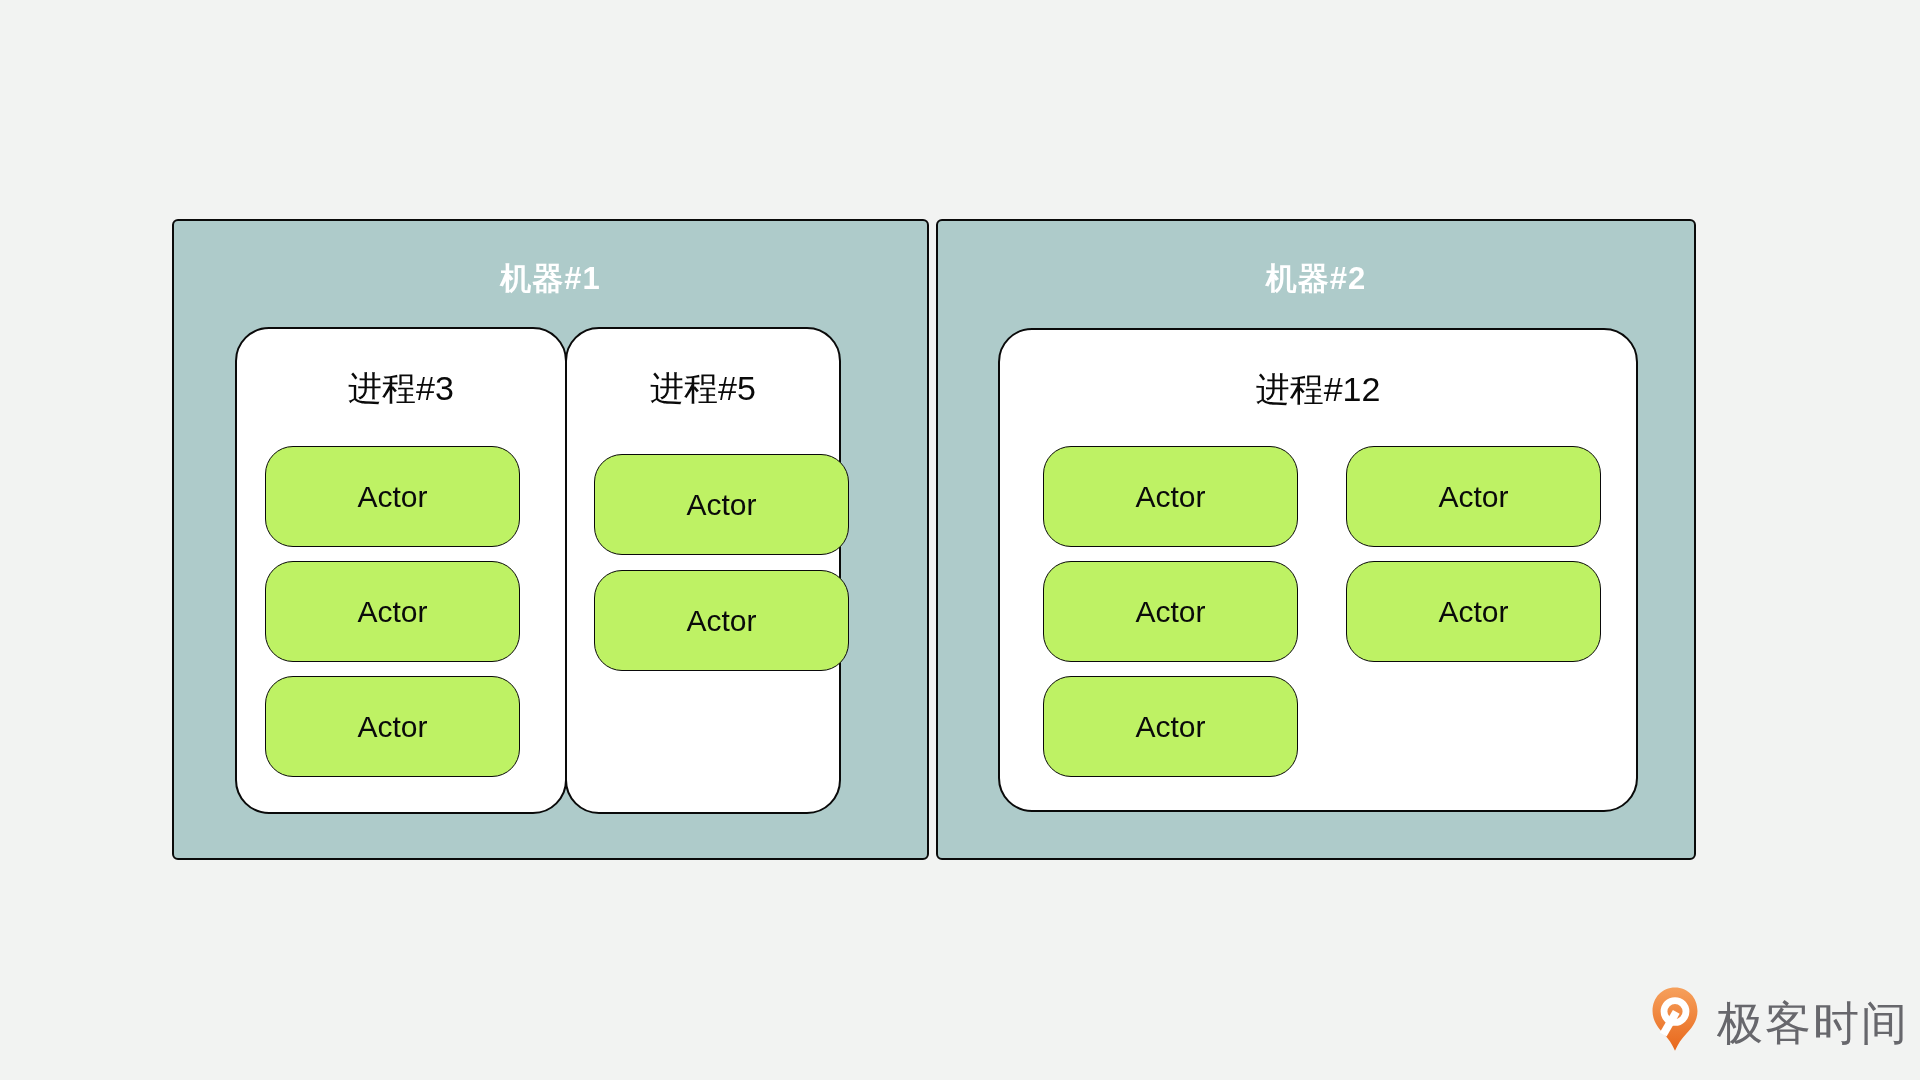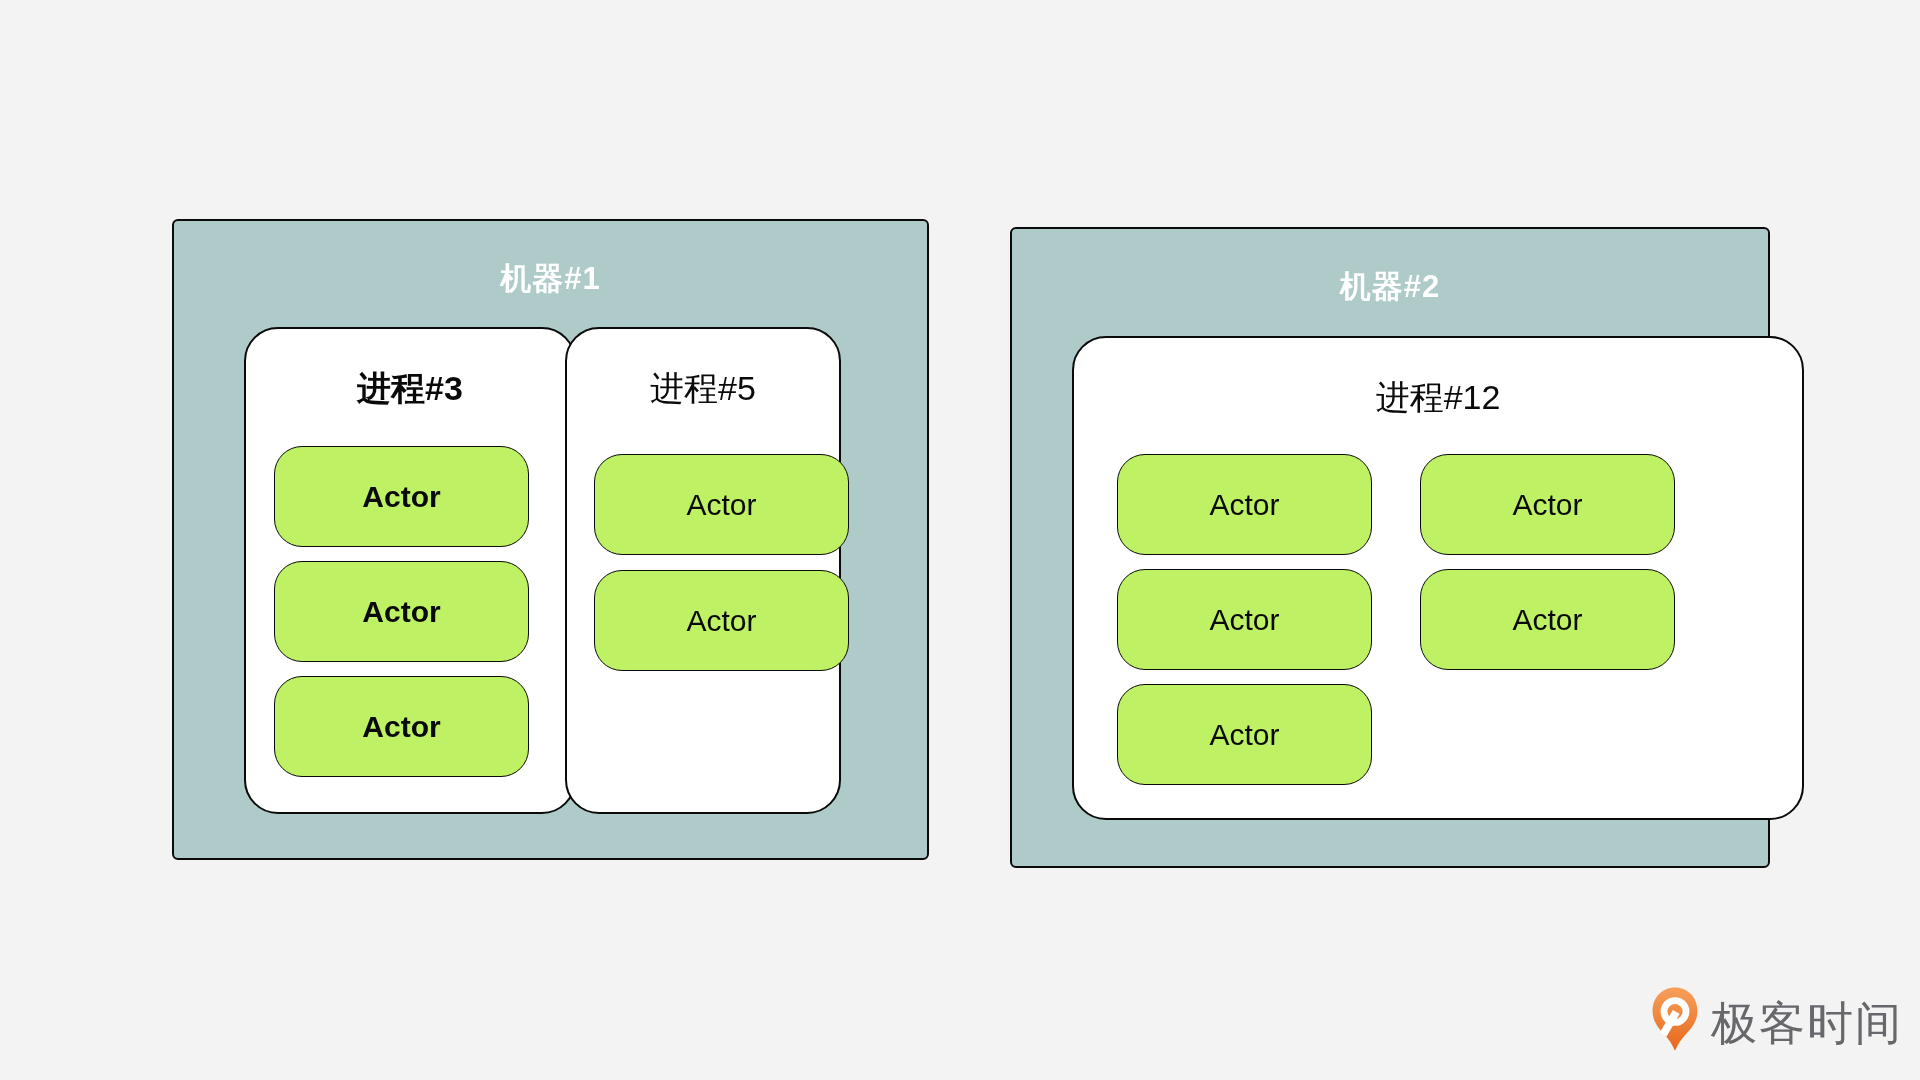--- a/index.html
+++ b/index.html
@@ -14,42 +14,42 @@
 
   .machine {
     position: absolute;
     top: 219px;
     height: 641px;
     background: #aecbca;
     border: 2px solid #0a0a0a;
     border-radius: 6px;
   }
   #machine-1 { left: 172px; width: 757px; }
-  #machine-2 { left: 1010px; width: 760px; margin-top: 8px; }
+  #machine-2 { left: 936px; width: 760px; }
 
   .machine-title {
     position: absolute;
     top: 42px; left: 0; right: 0;
     text-align: center;
     color: #ffffff;
     font-size: 31px;
     font-weight: bold;
     line-height: 31px;
     letter-spacing: 1px;
   }
 
   .process {
     position: absolute;
     background: #ffffff;
     border: 2px solid #0a0a0a;
     border-radius: 34px;
   }
-  #process-3  { left: 70px;  top: 106px; width: 332px; height: 487px; font-weight: bold; }
+  #process-3  { left: 61px;  top: 106px; width: 332px; height: 487px; }
   #process-5  { left: 391px; top: 106px; width: 276px; height: 487px; }
-  #process-12 { left: 60px;  top: 107px; width: 732px; height: 484px; }
+  #process-12 { left: 60px;  top: 107px; width: 640px; height: 484px; }
 
   .process-title {
     position: absolute;
     top: 42px; left: 0; right: 0;
     text-align: center;
     color: #0a0a0a;
     font-size: 34px;
     line-height: 34px;
   }
 
@@ -80,21 +80,21 @@
   #p12-a1 { left: 346px; top: 116px; }
   #p12-a2 { left: 43px;  top: 231px; }
   #p12-a3 { left: 346px; top: 231px; }
   #p12-a4 { left: 43px;  top: 346px; }
 
   .logo {
     position: absolute;
     left: 1652px; top: 986px;
     display: flex;
     align-items: center;
-    gap: 13px;
+    gap: 19px;
   }
   .logo-text {
     font-size: 46px;
     line-height: 46px;
     color: #67676c;
     font-weight: 500;
     letter-spacing: 2px;
   }
 </style>
 </head>

